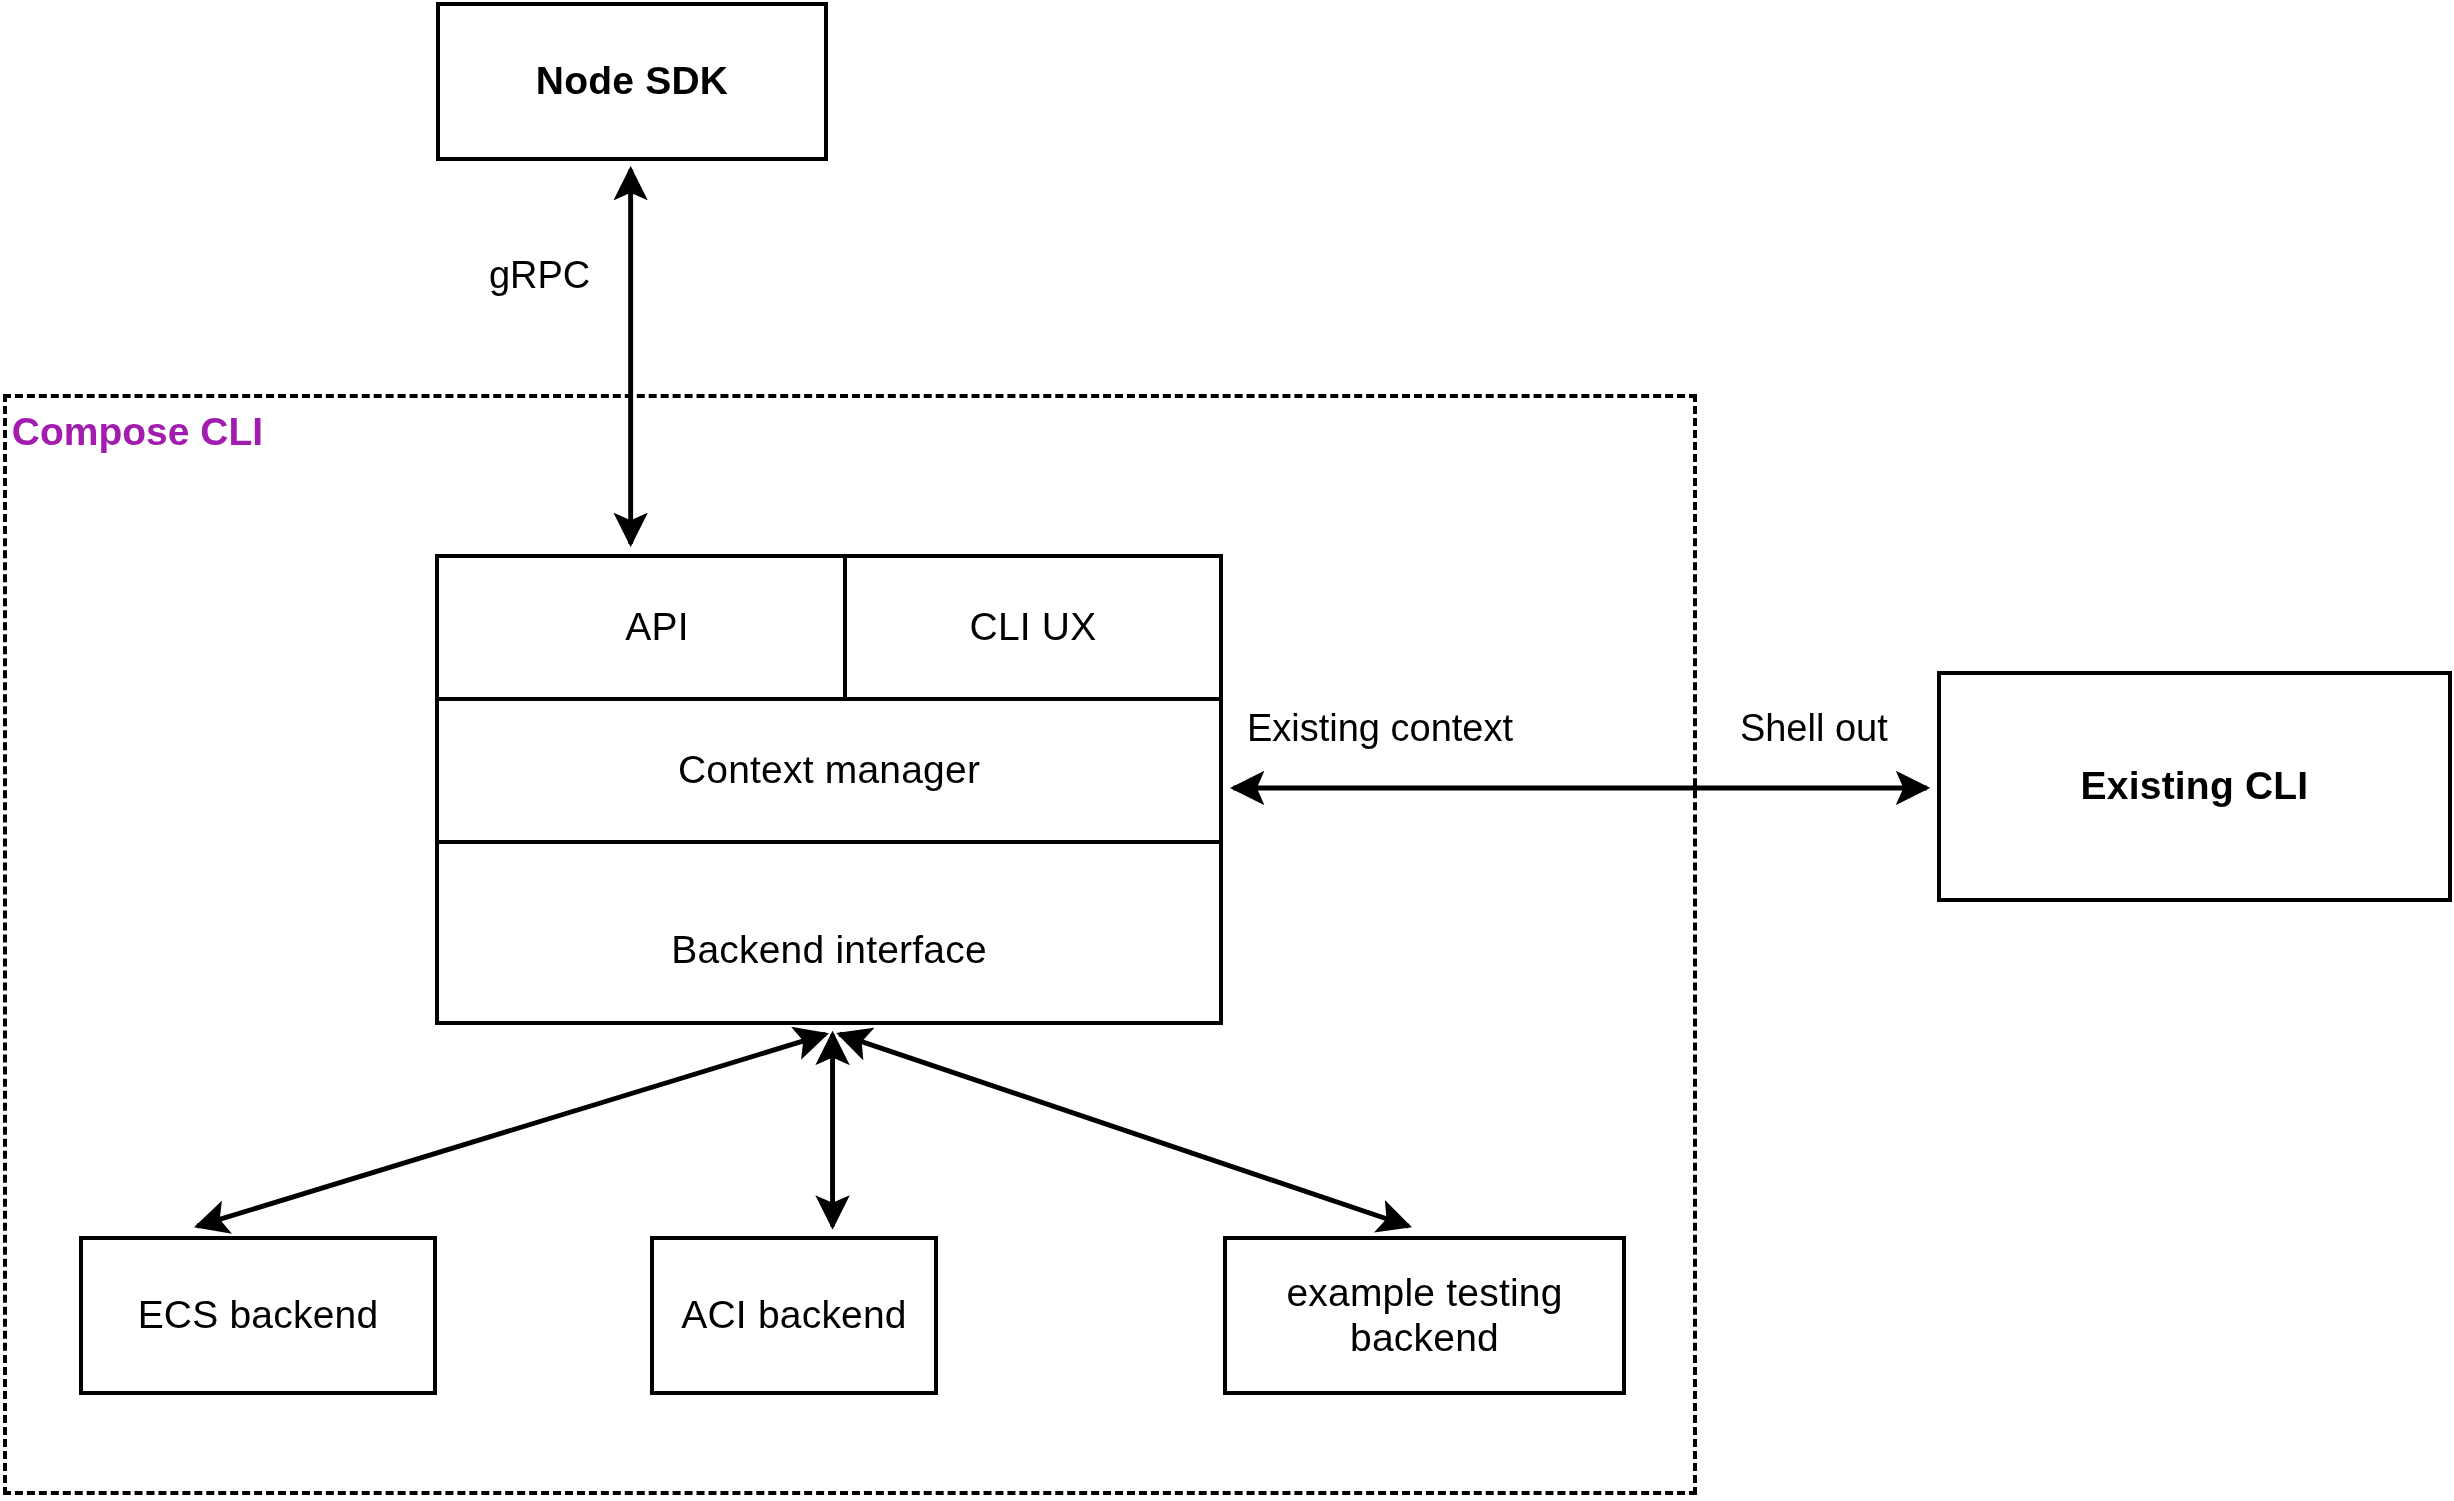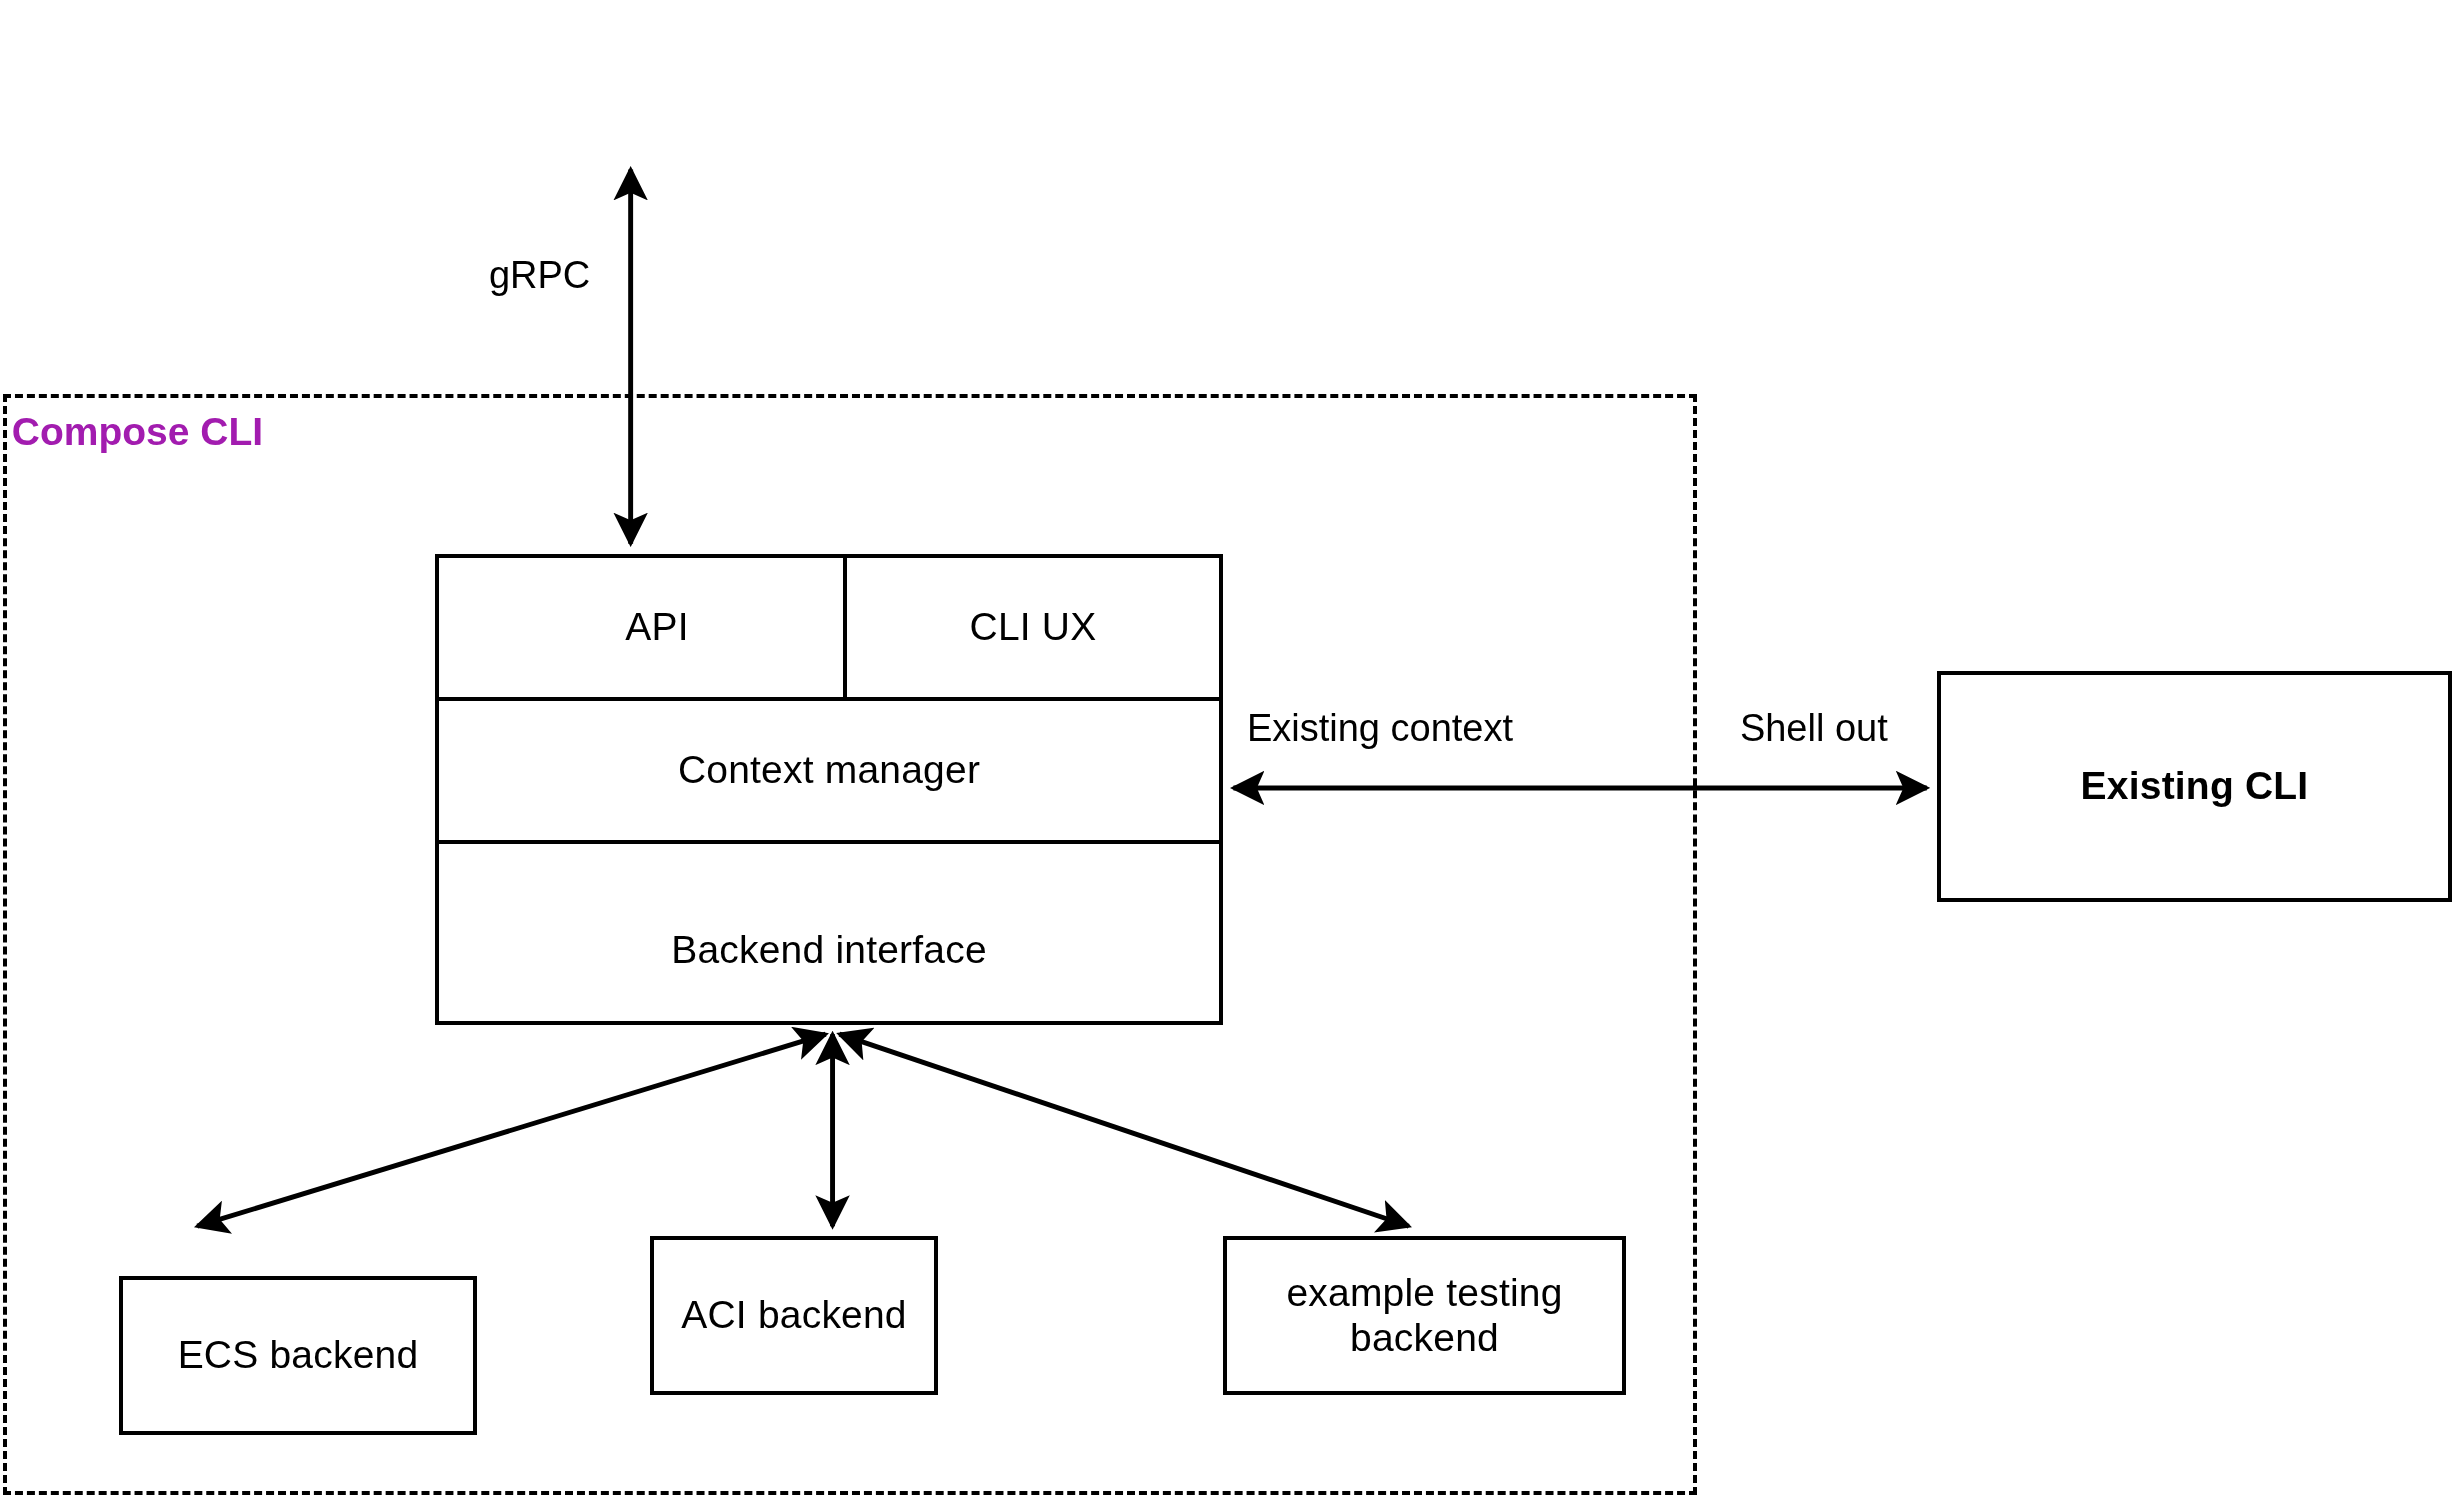--- a/index.html
+++ b/index.html
@@ -90,21 +90,21 @@
     flex: 1 1 0;
     display: flex;
     align-items: center;
     justify-content: center;
     box-sizing: border-box;
   }
   #cell-api { border-right: 4.9px solid #000000; padding-left: 32px; }
   
   #existing-cli { left: 1937px; top: 671px; width: 515px; height: 231px; }
   
-  #ecs-backend { left: 79px; top: 1276px; width: 358px; height: 159px; margin-left: 40px; }
+  #ecs-backend { left: 79px; top: 1236px; width: 358px; height: 159px; }
   #aci-backend { left: 650px; top: 1236px; width: 288px; height: 159px; }
   #example-backend { left: 1223px; top: 1236px; width: 403px; height: 159px; }
   
   .edge-label {
     position: absolute;
     font-size: 38px;
     color: #000000;
     white-space: nowrap;
     background: #ffffff;
     padding: 0 3.9px;
@@ -135,20 +135,23 @@
 
     <line x1="1252" y1="800" x2="1956" y2="800" stroke="#000000" stroke-width="5" marker-start="url(#arrowStart)" marker-end="url(#arrowEnd)"></line>
 
     <line x1="838" y1="1050" x2="200" y2="1245" stroke="#000000" stroke-width="5" marker-start="url(#arrowStart)" marker-end="url(#arrowEnd)"></line>
 
     <line x1="845" y1="1050" x2="845" y2="1245" stroke="#000000" stroke-width="5" marker-start="url(#arrowStart)" marker-end="url(#arrowEnd)"></line>
 
     <line x1="852" y1="1050" x2="1430" y2="1245" stroke="#000000" stroke-width="5" marker-start="url(#arrowStart)" marker-end="url(#arrowEnd)"></line>
   </svg>
 
+  <div class="node bold" id="node-sdk">
+    <span class="node-label">Node SDK</span>
+  </div>
 
   <div id="main-stack">
     <div class="stack-row" id="stack-row-top">
       <div class="stack-cell" id="cell-api">
         <span class="node-label">API</span>
       </div>
       <div class="stack-cell" id="cell-cliux">
         <span class="node-label">CLI UX</span>
       </div>
     </div>

